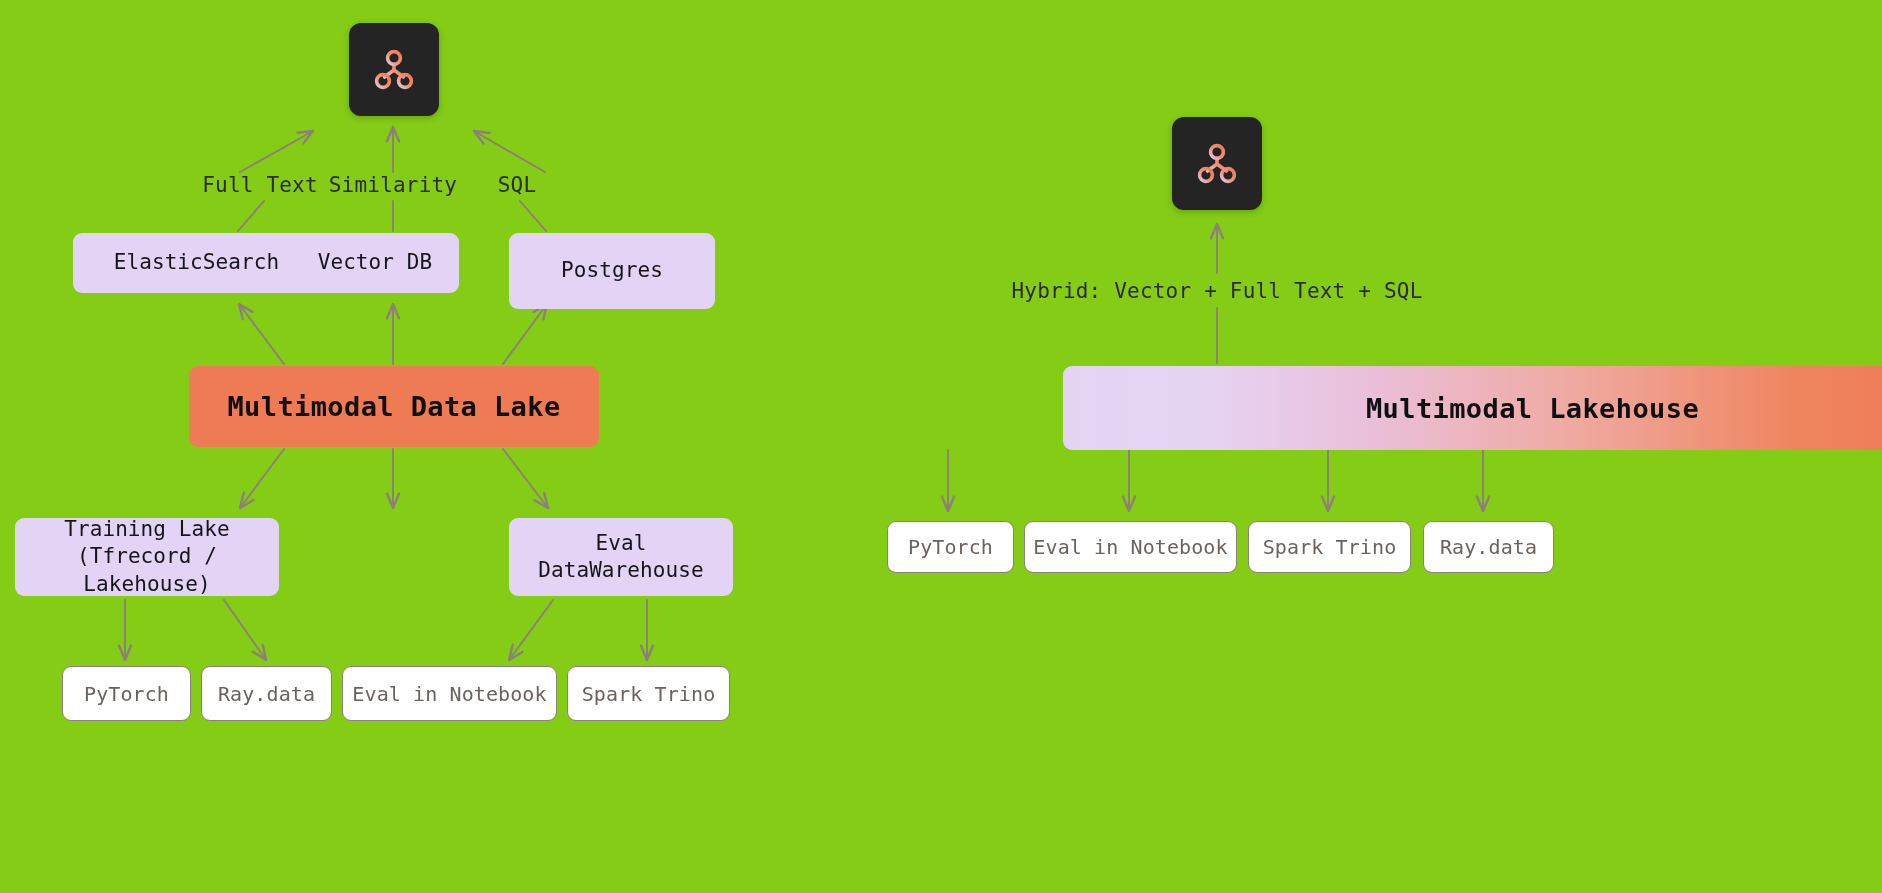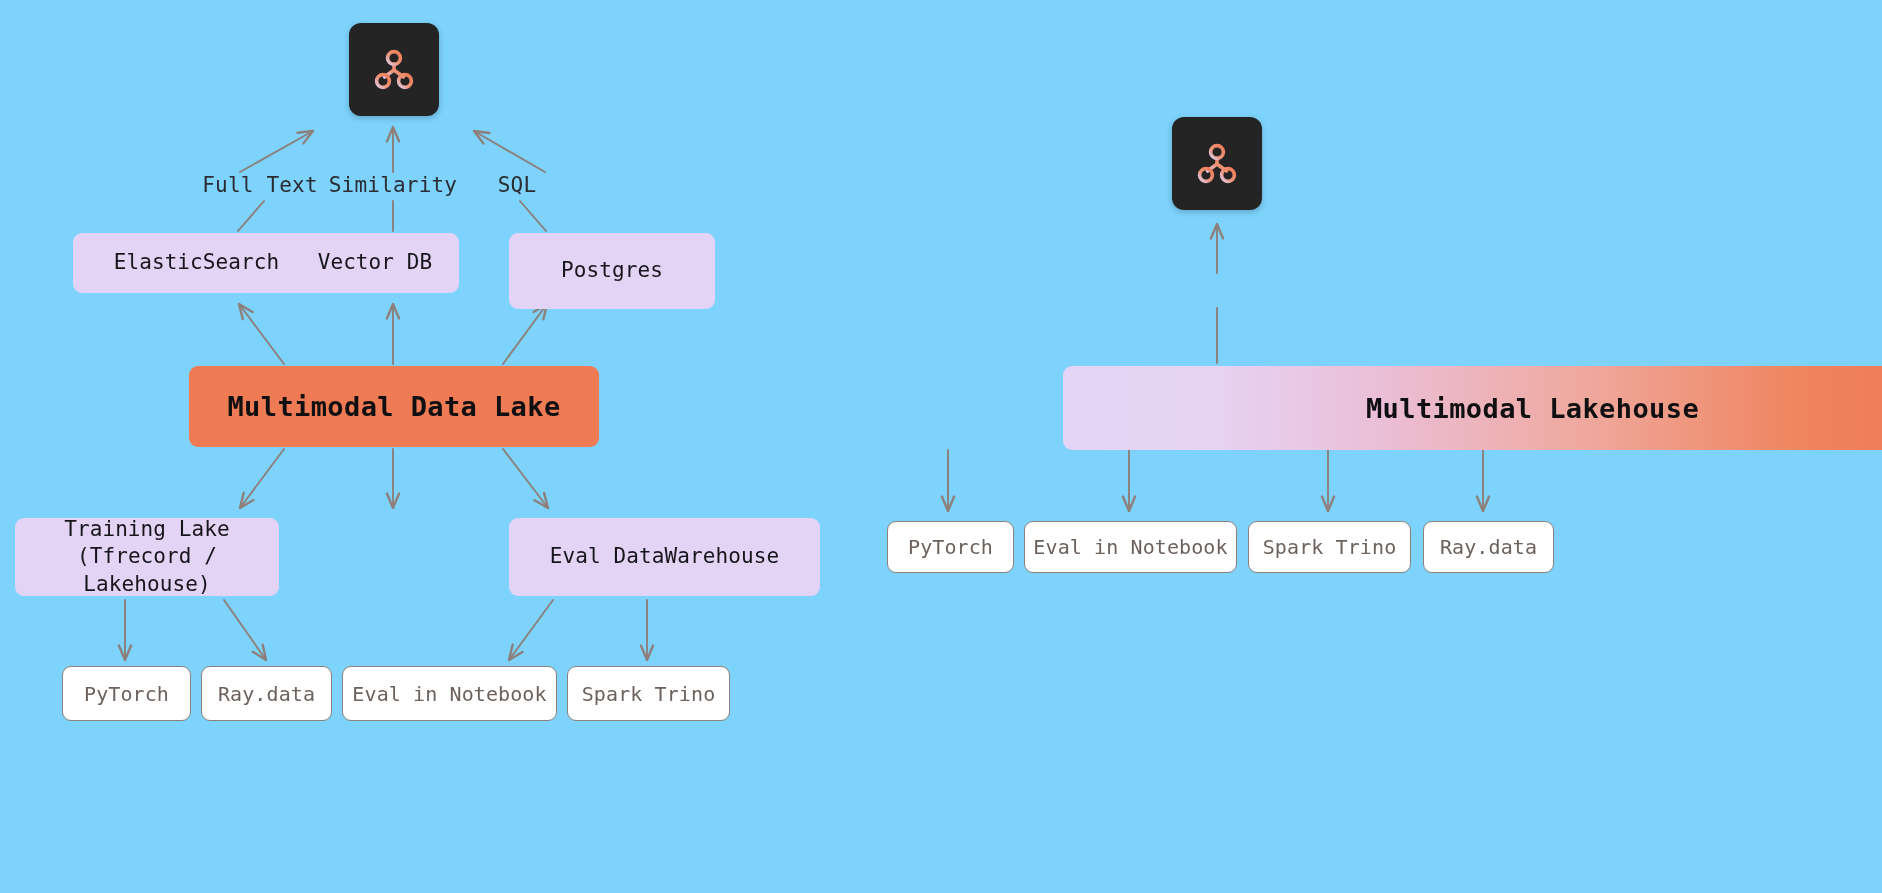--- a/index.html
+++ b/index.html
@@ -10,21 +10,21 @@
   body {
     width: 1882px;
     height: 893px;
     font-family: "DejaVu Sans Mono", monospace;
     overflow: hidden;
   }
   #stage {
     position: relative;
     width: 1882px;
     height: 893px;
-    background: #7dd3fc;
+    background: #84cc16;
   }
   svg.arrow-layer {
     position: absolute;
     left: 0;
     top: 0;
     width: 1882px;
     height: 893px;
     pointer-events: none;
   }
   
@@ -162,38 +162,39 @@
   <div class="edge-label" style="left:517px; top:173px;">SQL</div>
 
   <div class="node-purple" style="left:73px; top:233px; width:247px; height:60px;">ElasticSearch</div>
   <div class="node-purple" style="left:291px; top:233px; width:168px; height:60px;">Vector DB</div>
   <div class="node-purple" style="left:509px; top:233px; width:206px; height:76px;">Postgres</div>
 
   <div class="node-hero" style="left:189px; top:366px; width:410px; height:81px;">Multimodal Data Lake</div>
 
   <div class="node-purple" style="left:15px; top:518px; width:264px; height:78px;">Training Lake
 (Tfrecord / Lakehouse)</div>
-  <div class="node-purple" style="left:509px; top:518px; width:311px; height:78px;">Eval DataWarehouse</div>
+  <div class="node-purple" style="left:509px; top:518px; width:224px; height:78px;">Eval DataWarehouse</div>
 
   <div class="node-outline" style="left:62px; top:666px; width:127px; height:53px;">PyTorch</div>
   <div class="node-outline" style="left:201px; top:666px; width:129px; height:53px;">Ray.data</div>
   <div class="node-outline" style="left:342px; top:666px; width:213px; height:53px;">Eval in Notebook</div>
   <div class="node-outline" style="left:567px; top:666px; width:161px; height:53px;">Spark Trino</div>
 
   <div class="logo-tile" style="left:1172px; top:117px; width:90px; height:93px;">
     <svg width="52" height="52" viewBox="0 0 52 52">
       <g stroke="url(#lg1)" stroke-width="3.6" fill="none">
         <path d="M26 20 L26 26 M26 26 L16.5 33 M26 26 L35.5 33" stroke-linecap="round"></path>
         <circle cx="26" cy="14" r="6.4"></circle>
         <circle cx="15" cy="37" r="6.4"></circle>
         <circle cx="37" cy="37" r="6.4"></circle>
       </g>
     </svg>
   </div>
 
+  <div class="edge-label" style="left:1217px; top:279px;">Hybrid: Vector + Full Text + SQL</div>
 
   <div class="node-hero gradient" style="left:1063px; top:366px; width:939px; height:84px;">Multimodal Lakehouse</div>
 
   <div class="node-outline" style="left:887px; top:521px; width:125px; height:50px;">PyTorch</div>
   <div class="node-outline" style="left:1024px; top:521px; width:211px; height:50px;">Eval in Notebook</div>
   <div class="node-outline" style="left:1248px; top:521px; width:161px; height:50px;">Spark Trino</div>
   <div class="node-outline" style="left:1423px; top:521px; width:129px; height:50px;">Ray.data</div>
 
 </div>
 

